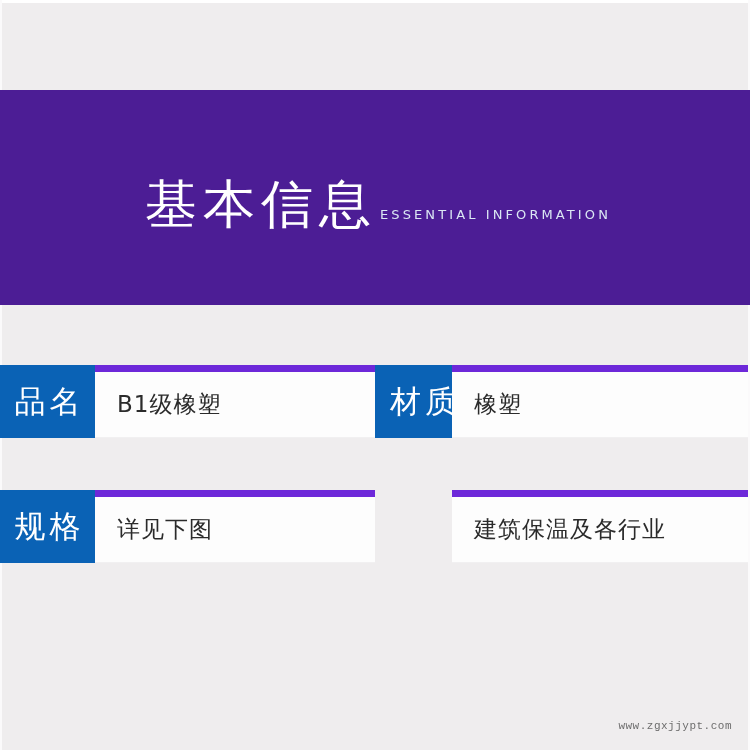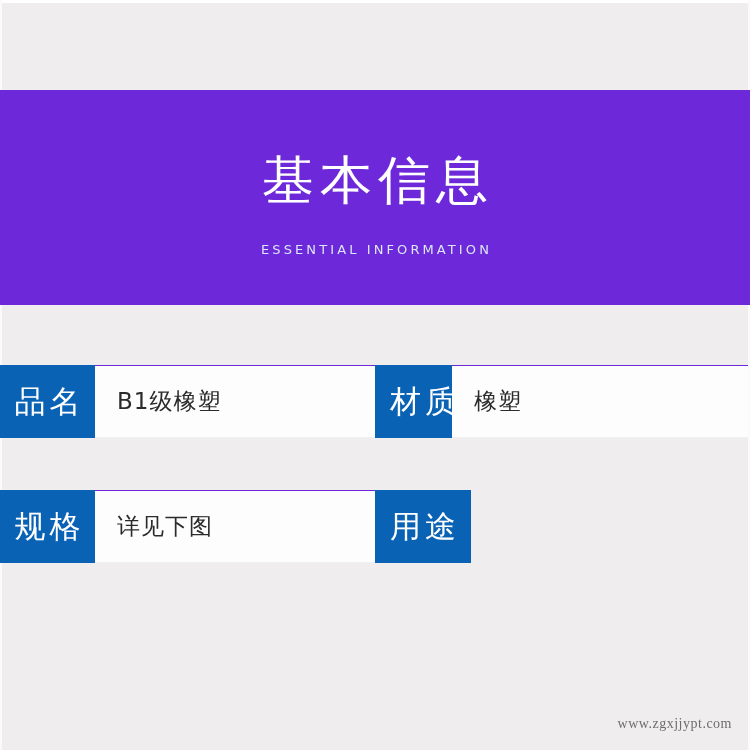--- a/index.html
+++ b/index.html
@@ -35,23 +35,23 @@
     background: #fbfafb;
   }
 
   
   .banner {
     position: absolute;
     left: 0;
     top: 90px;
     width: 750px;
     height: 215px;
-    background: #6d28d9;
+    background: #4c1d95;
     display: flex;
-    flex-direction: column;
+    flex-direction: row;
     align-items: center;
     justify-content: center;
     box-sizing: border-box;
   }
   .banner-title {
     color: #ffffff;
     font-size: 52px;
     letter-spacing: 6px;
     line-height: 1.1;
     font-weight: 400;
@@ -97,38 +97,38 @@
     text-indent: 4px;
     white-space: nowrap;
   }
   .cell-value {
     background: #fdfdfd;
     color: #2b2b2b;
     font-size: 23px;
     padding-left: 22px;
     letter-spacing: 1px;
     white-space: nowrap;
-    border-top: 1px solid #6d28d9;
+    border-top: 7px solid #6d28d9;
     border-bottom: 1px solid #f1f0f1;
   }
 
   
   .col-l-label { left: 0px;   width: 95px; }
   .col-l-value { left: 95px;  width: 280px; }
   
   .col-r-label { left: 375px; width: 96px; }
   .col-r-value { left: 452px; width: 296px; }
 
   
   .watermark {
     position: absolute;
     right: 18px;
     bottom: 18px;
-    font-family: Liberation Serif, serif;
-    font-size: 14px;
+    font-family: Liberation Mono, monospace;
+    font-size: 11px;
     color: #6d6d6d;
     letter-spacing: 0.5px;
     white-space: nowrap;
     margin-left: 23px;
   }
 </style>
 </head>
 <body>
 
 <div class="edge-top"></div>
@@ -146,18 +146,18 @@
     <div class="cell cell-label col-l-label">品名</div>
     <div class="cell cell-value col-l-value">B1级橡塑</div>
     <div class="cell cell-label col-r-label">材质</div>
     <div class="cell cell-value col-r-value">橡塑</div>
   </div>
 
 
   <div class="row">
     <div class="cell cell-label col-l-label">规格</div>
     <div class="cell cell-value col-l-value">详见下图</div>
-    <div class="cell cell-label col-r-label">用途</div>
+    <div class="cell cell-value col-r-value">建筑保温及各行业</div>
   </div>
 
 </div>
 
 <div class="watermark">www.zgxjjypt.com</div>
 
 </body></html>

